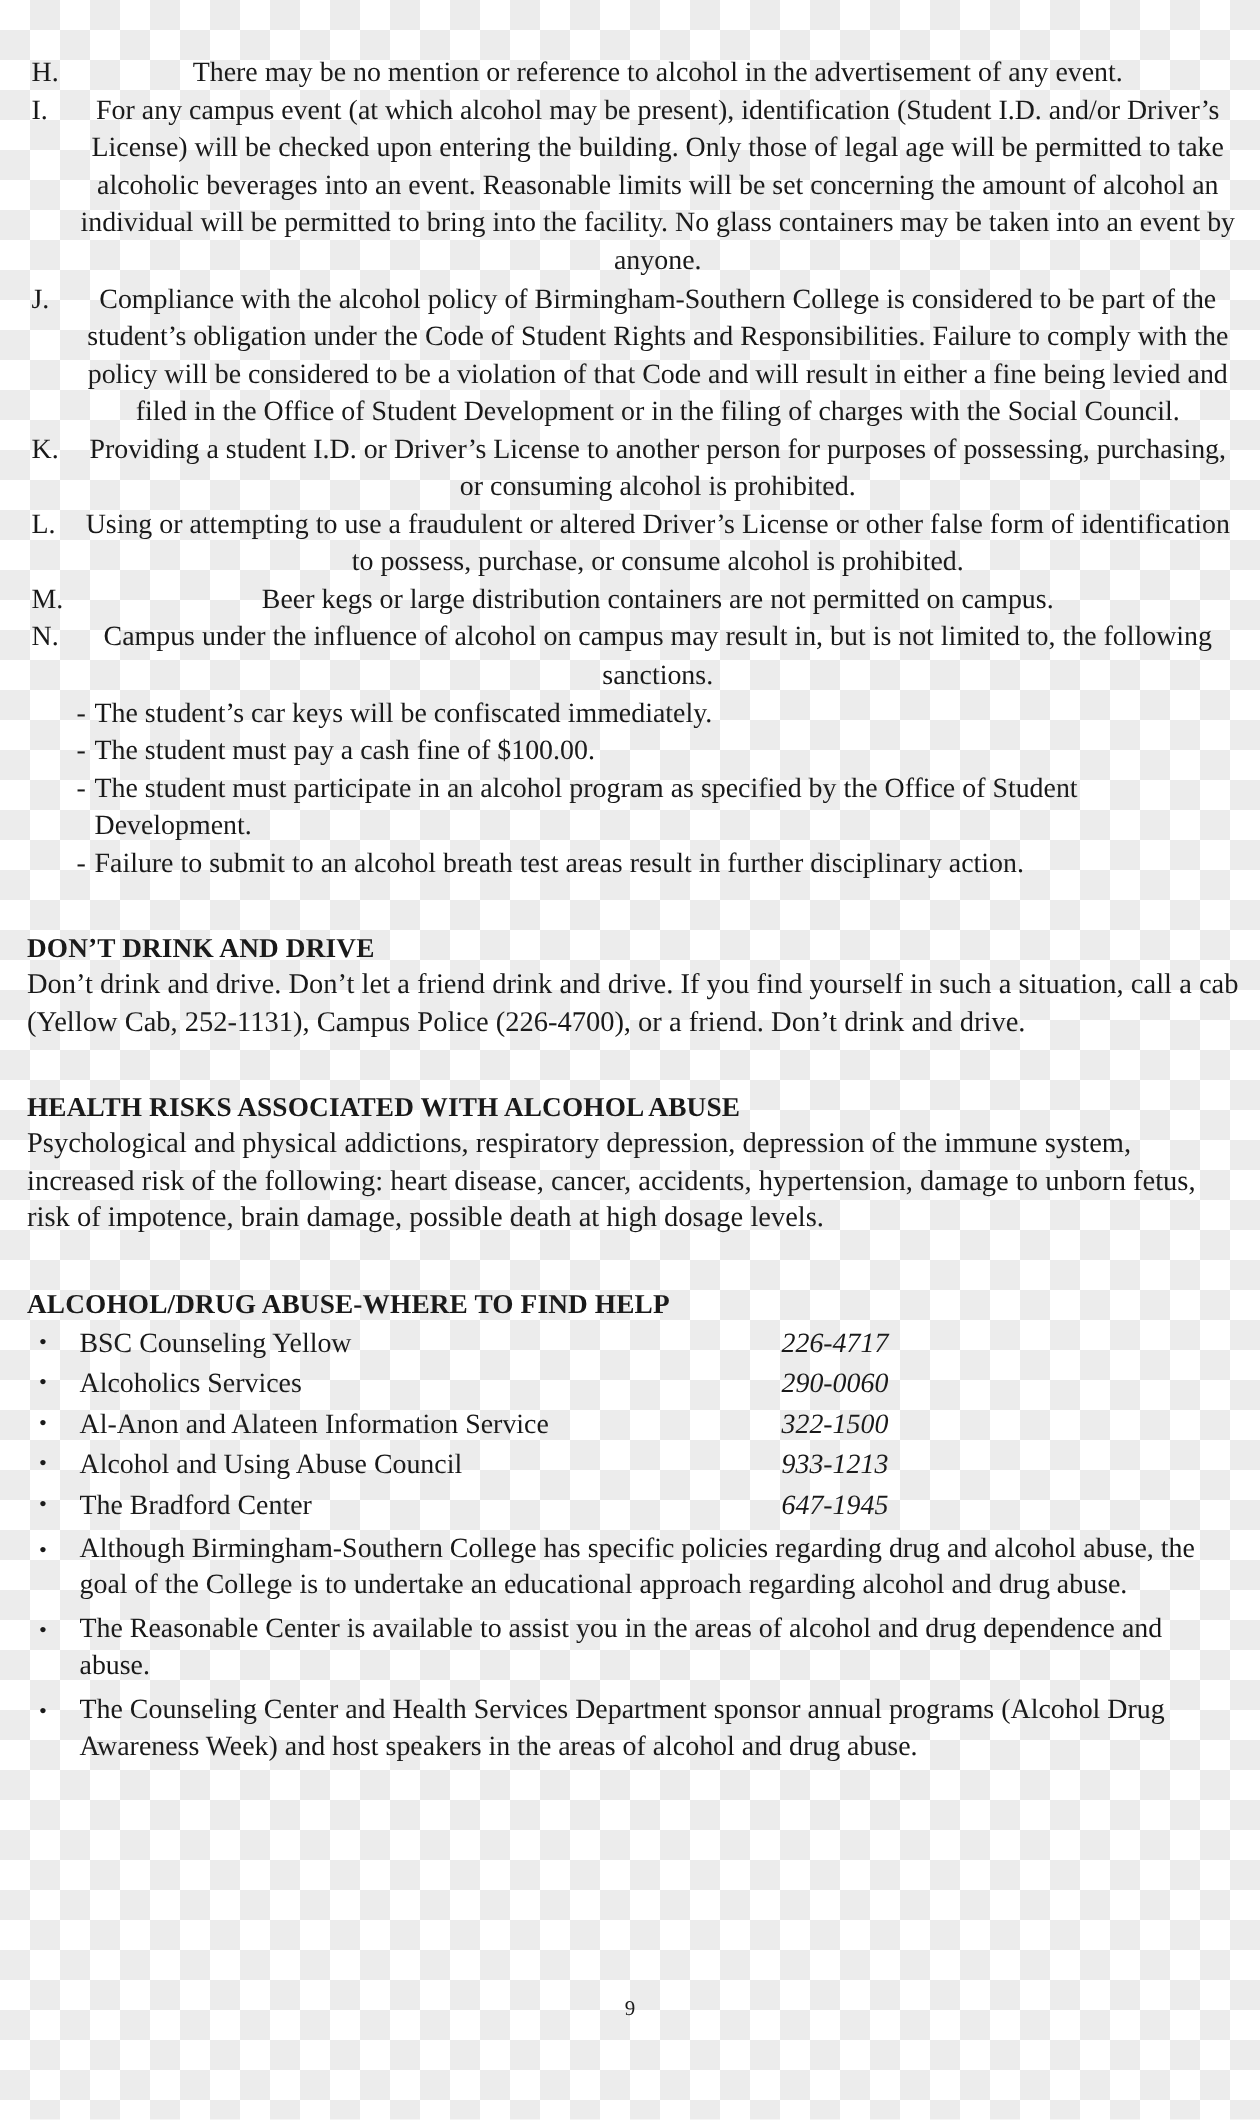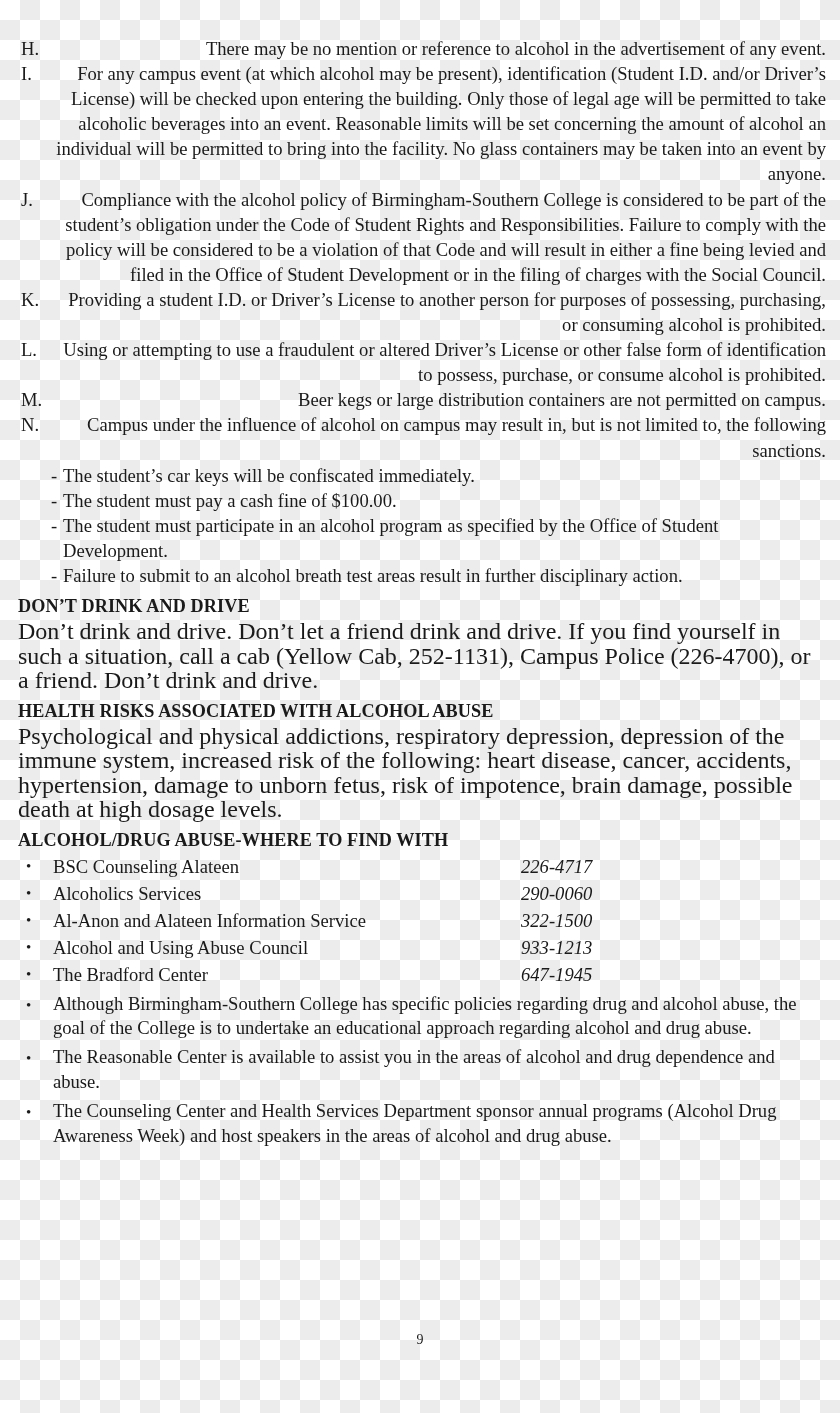--- a/index.html
+++ b/index.html
@@ -51,53 +51,53 @@
   }
   .item-letter {
     position: absolute;
     left: 3px;
     top: 0;
     width: 28px;
     text-align: left;
   }
   .item-text {
     display: block;
-    text-align: right;
+    text-align: center;
   }
 
   
   .dash-list {
     list-style: none;
     margin: 0;
     padding: 0 0 0 33px;
   }
   .dash-item {
     position: relative;
     padding-left: 12px;
   }
   .dash-mark {
     position: absolute;
     left: 0;
     top: 0;
   }
 
   
   .section {
-    margin-top: 6px;
+    margin-top: 32px;
   }
   .section-heading {
     font-weight: bold;
     font-size: 18.2px;
     line-height: 24px;
     letter-spacing: 0.1px;
     margin: 0 0 1px 0;
   }
   .section-para {
     margin: 0;
-    font-size: 24px;
+    font-size: 19px;
     line-height: 24.5px;
   }
 
   
   .help-list {
     list-style: none;
     margin: 1px 0 0 0;
     padding: 0;
   }
   .help-item {
@@ -205,27 +205,27 @@
       <h2 class="section-heading">DON’T DRINK AND DRIVE</h2>
       <p class="section-para">Don’t drink and drive.  Don’t let a friend drink and drive.  If you find yourself in such a situation, call a cab (Yellow Cab, 252-1131), Campus Police (226-4700), or a friend.  Don’t drink and drive.</p>
     </div>
 
     <div class="section">
       <h2 class="section-heading">HEALTH RISKS ASSOCIATED WITH ALCOHOL ABUSE</h2>
       <p class="section-para">Psychological and physical addictions, respiratory depression, depression of the immune system, increased risk of the following: heart disease, cancer, accidents, hypertension, damage to unborn fetus, risk of impotence, brain damage, possible death at high dosage levels.</p>
     </div>
 
     <div class="section">
-      <h2 class="section-heading">ALCOHOL/DRUG ABUSE-WHERE TO FIND WITH</h2>
+      <h2 class="section-heading">ALCOHOL/DRUG ABUSE-WHERE TO FIND HELP</h2>
 
       <ul class="help-list">
         <li class="help-item">
           <span class="bullet-dot">•</span>
           <span class="help-row">
-            <span class="help-name">BSC Counseling Alateen</span>
+            <span class="help-name">BSC Counseling Yellow</span>
             <span class="help-phone">226-4717</span>
           </span>
         </li>
         <li class="help-item">
           <span class="bullet-dot">•</span>
           <span class="help-row">
             <span class="help-name">Alcoholics Services</span>
             <span class="help-phone">290-0060</span>
           </span>
         </li>

